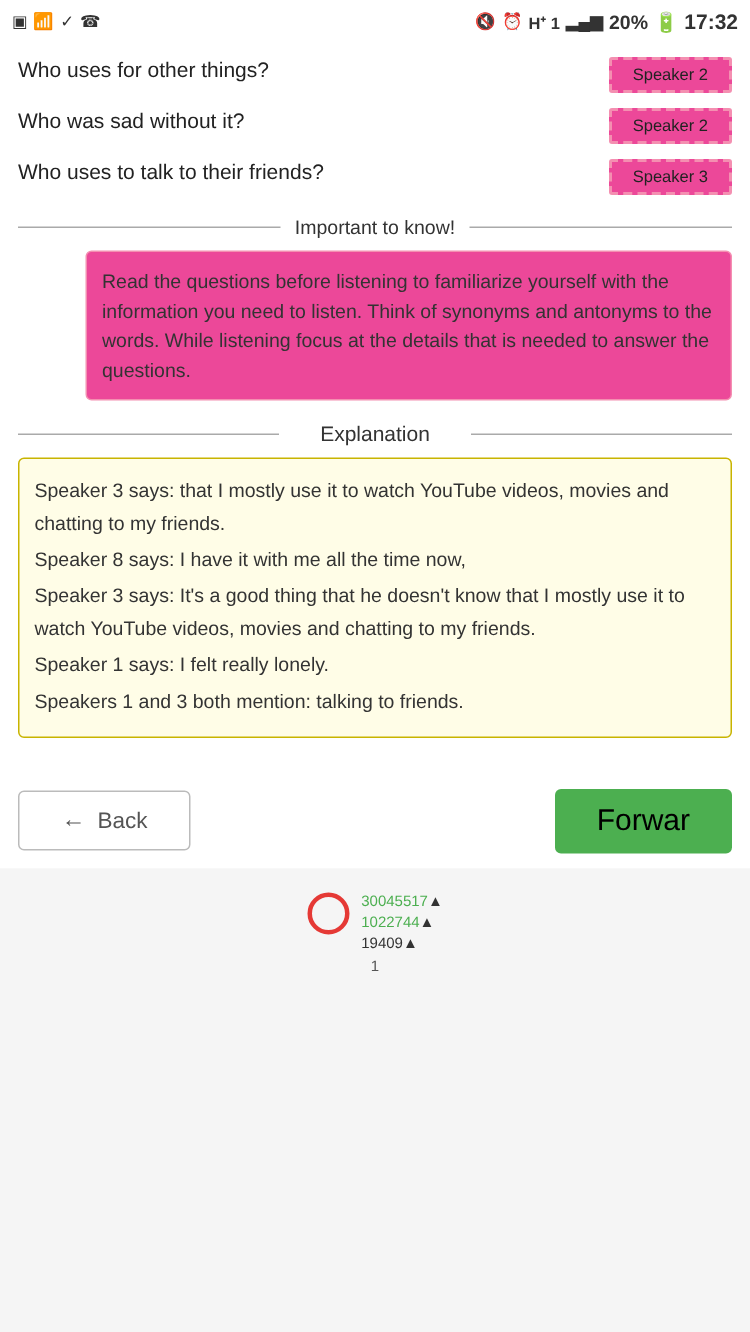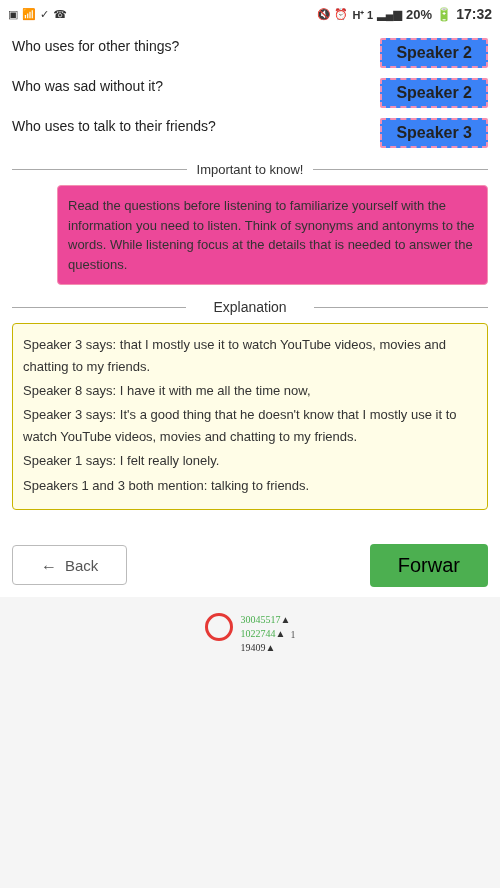--- a/index.html
+++ b/index.html
@@ -56,27 +56,26 @@
       flex-wrap: wrap;
       gap: 4px;
     }
     .question-text {
       font-size: 14px;
       color: #222;
       flex: 1;
     }
     .speaker-badge {
       border: 2px dashed #f48fb1;
-      background: #3b82f6;
+      background: #ec4899;
       color: #222;
       padding: 4px 14px;
-      font-size: 16px;
+      font-size: 11px;
       border-radius: 2px;
       white-space: nowrap;
-      font-weight: bold;
     }
 
     
     .important-section {
       display: flex;
       align-items: center;
       justify-content: center;
       margin: 14px 0 8px 0;
       gap: 0;
     }
@@ -171,24 +170,23 @@
       font-size: 20px;
       color: #000000;
       cursor: pointer;
     }
 
     
     .footer-area {
       background: #f5f5f5;
       padding: 16px 0 10px 0;
       display: flex;
-      flex-direction: row;
+      flex-direction: column;
       align-items: center;
       justify-content: center;
-      font-family: Liberation Serif, serif;
     }
     .footer-circle {
       width: 28px;
       height: 28px;
       border: 3px solid #e53935;
       border-radius: 50%;
       margin-bottom: 4px;
     }
     .footer-numbers {
       font-size: 10px;

